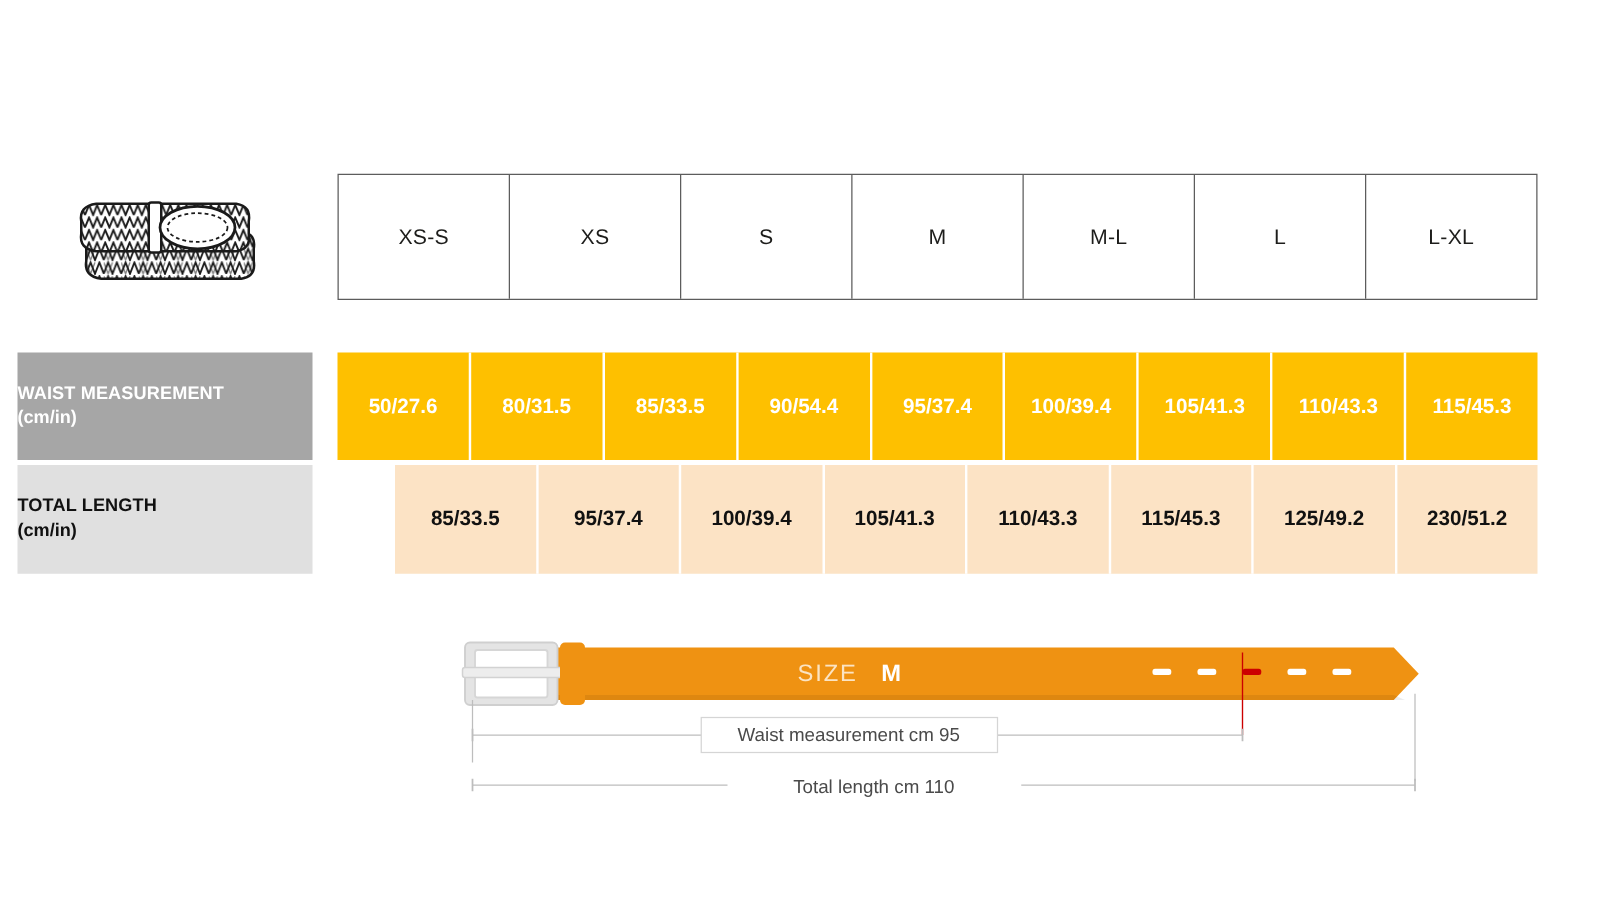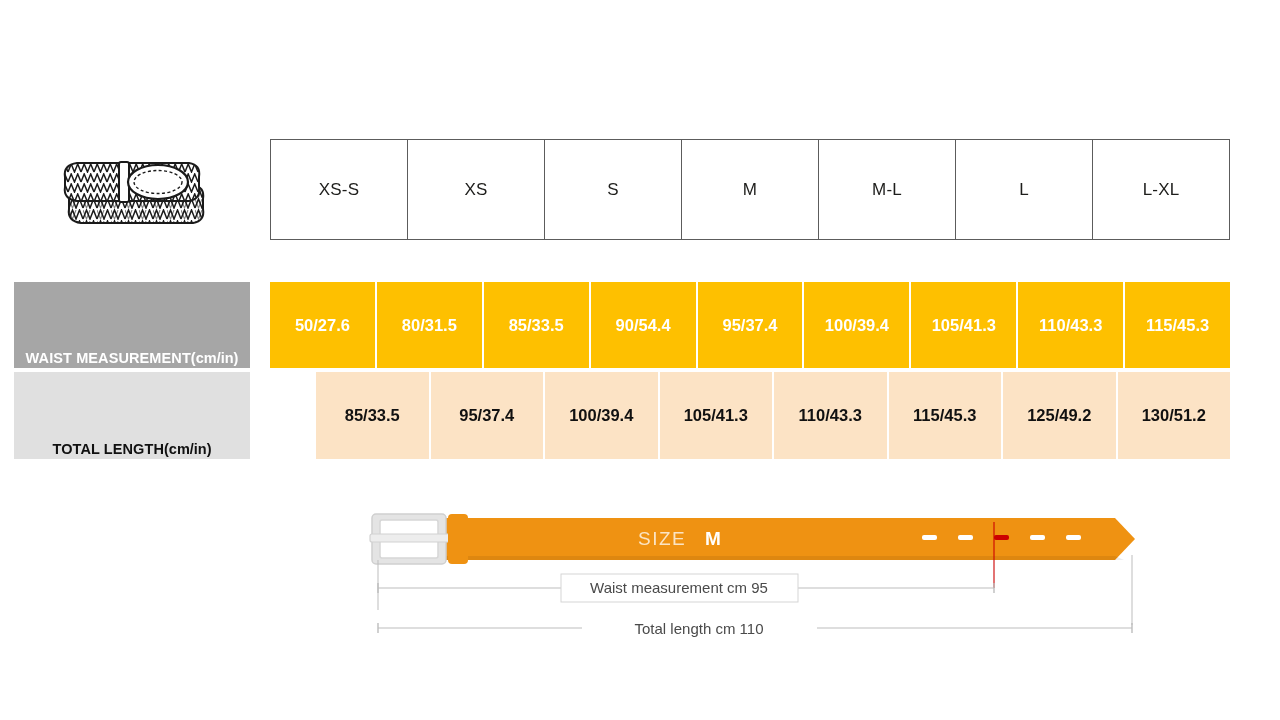--- a/index.html
+++ b/index.html
@@ -58,22 +58,22 @@
     width: 1216px;
     display: flex;
   }
   #row-waist { top: 282px; height: 86px; }
   #row-length { top: 372px; height: 87px; gap: 23px; }
 
   .row-label {
     width: 236px;
     flex: 0 0 236px;
     display: flex;
-    flex-direction: row;
-    align-items: flex-end;
+    flex-direction: column;
+    align-items: flex-start;
     justify-content: center;
     text-align: center;
     line-height: 1.32;
     box-sizing: border-box;
   }
   .row-label .l1 { font-weight: bold; font-size: 14.5px; letter-spacing: .1px; }
   .row-label .l2 { font-weight: bold; font-size: 14.5px; }
 
   #row-waist .row-label { background: #a6a6a6; color: #ffffff; }
   #row-length .row-label { background: #e0e0e0; color: #111111; }
@@ -173,21 +173,21 @@
   </div>
   <div class="row-gap"></div>
   <div class="row-cells">
       <div class="cell">85/33.5</div>
       <div class="cell">95/37.4</div>
       <div class="cell">100/39.4</div>
       <div class="cell">105/41.3</div>
       <div class="cell">110/43.3</div>
       <div class="cell">115/45.3</div>
       <div class="cell">125/49.2</div>
-      <div class="cell">130/51.2</div>
+      <div class="cell">230/51.2</div>
     </div>
 </div>
 
 <div id="belt-diagram">
   <svg viewBox="0 0 800 160" width="800" height="160" aria-hidden="true">
 
     <g>
       <path id="strap-body" d="M84 18 L755 18 L775 39 L755 60 L84 60 Z" fill="#ef9212"></path>
       <path d="M84 56 L755 56 L764 60 L84 60 Z" fill="#000000" opacity="0.07"></path>
     </g>

